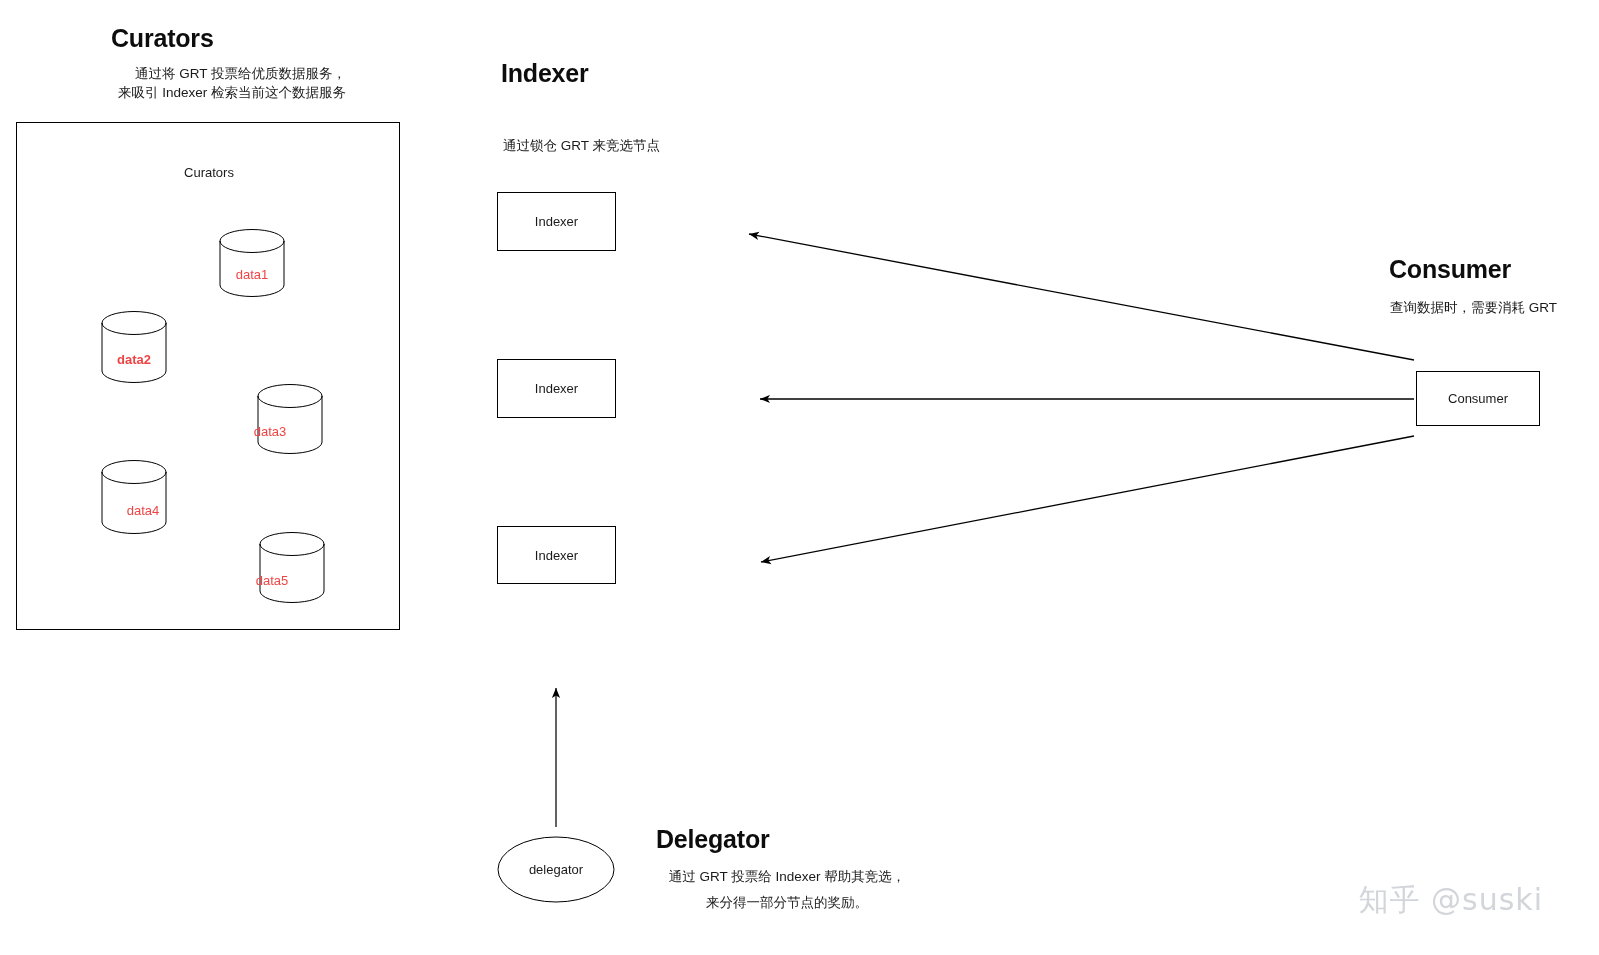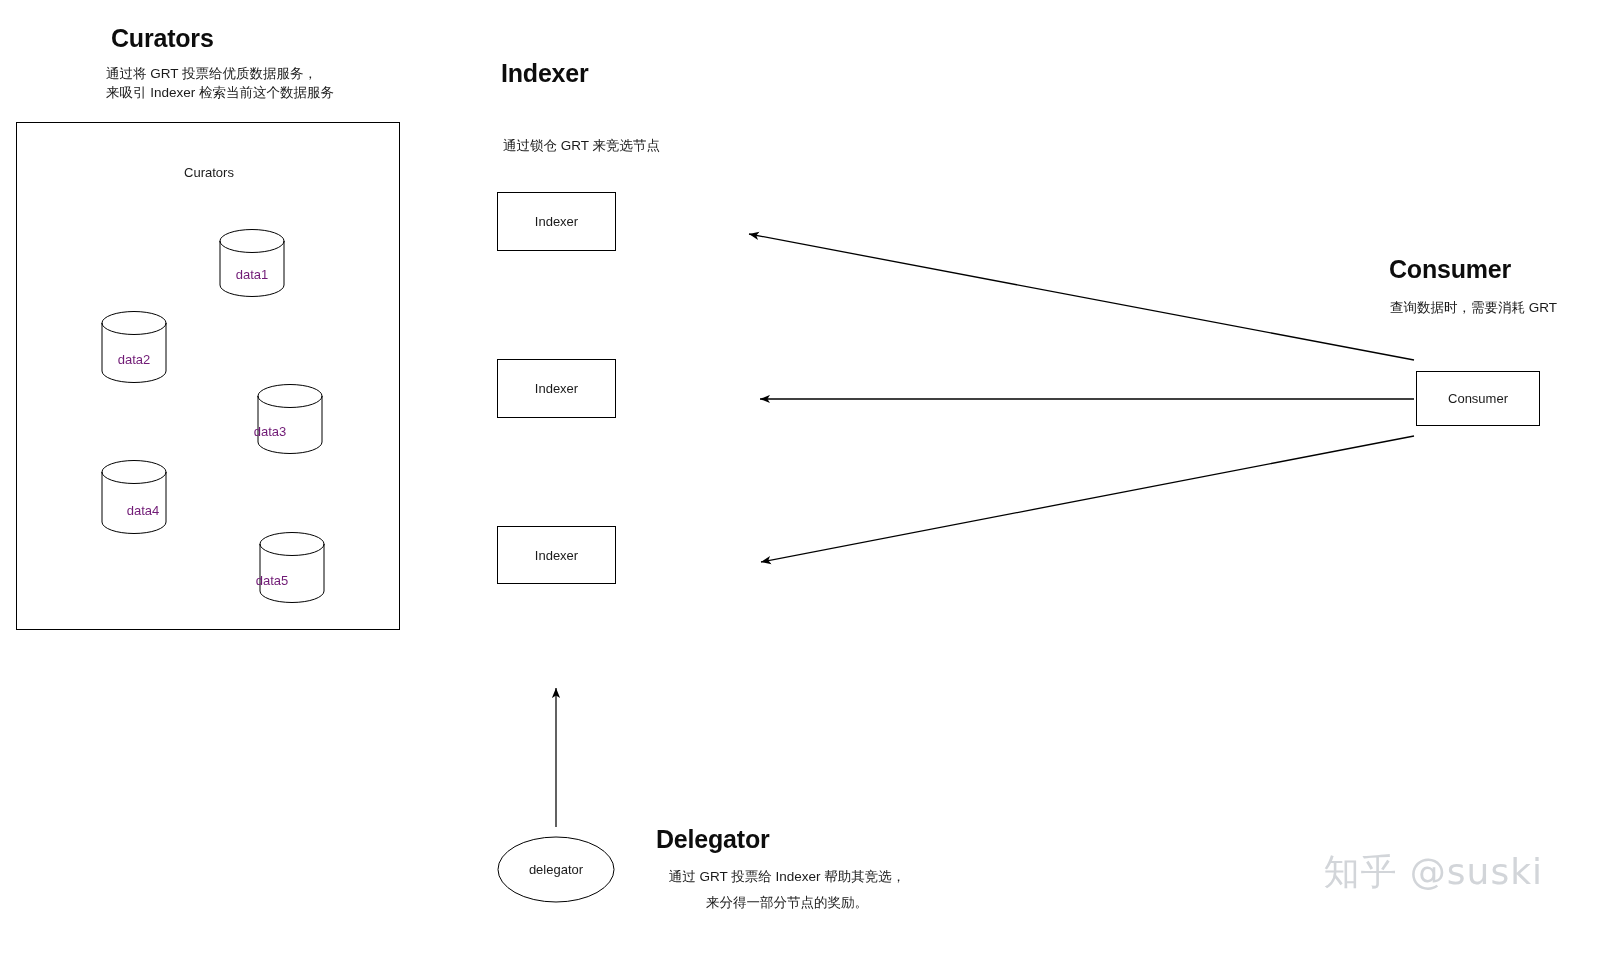--- a/index.html
+++ b/index.html
@@ -55,21 +55,21 @@
   }
 
   
   .cylinder { }
   .cylinder svg { display: block; overflow: visible; }
   .cyl-label {
     position: absolute;
     left: 0; width: 100%;
     text-align: center;
     font-size: 13px;
-    color: #701a75;
+    color: #ef4444;
     pointer-events: none;
   }
 
   
   .node-box {
     border: 1.4px solid #000000;
     box-sizing: border-box;
     background: #ffffff;
     display: flex;
     align-items: center;
@@ -94,36 +94,36 @@
 
   
   #arrows {
     left: 0; top: 0;
     width: 1599px; height: 955px;
     pointer-events: none;
   }
 
   
   #watermark {
-    right: 56px; bottom: 58px;
-    font-size: 36px;
+    right: 56px; bottom: 34px;
+    font-size: 30px;
     color: #d2d5d9;
     letter-spacing: 1px;
     white-space: nowrap;
     font-family: "DejaVu Sans", sans-serif;
   }
 </style>
 </head>
 <body>
 
 <div id="canvas">
 
   <div class="abs section-title" style="left:111px; top:25px;">Curators</div>
 
-  <div class="abs section-desc" style="left:106px; top:64px; width:230px;">通过将 GRT 投票给优质数据服务，
+  <div class="abs section-desc" style="left:116px; top:64px; width:230px;text-align:right;">通过将 GRT 投票给优质数据服务，
 来吸引 Indexer 检索当前这个数据服务</div>
 
   <div class="abs" id="curators-box">
     <div class="abs" id="curators-inner-label">Curators</div>
   </div>
 
   <div class="abs cylinder" style="left:219px; top:229px; width:66px; height:68px;">
     <svg width="66" height="68" viewBox="0 0 66 68">
       <ellipse cx="33" cy="12" rx="32" ry="11.5" fill="#ffffff" stroke="#000" stroke-width="1"></ellipse>
       <path d="M1,12 L1,56 A32,11.5 0 0 0 65,56 L65,12" fill="#ffffff" stroke="#000" stroke-width="1"></path>
@@ -131,21 +131,21 @@
     </svg>
     <div class="cyl-label" style="top:38px;">data1</div>
   </div>
 
   <div class="abs cylinder" style="left:101px; top:311px; width:66px; height:72px;">
     <svg width="66" height="72" viewBox="0 0 66 72">
       <ellipse cx="33" cy="12" rx="32" ry="11.5" fill="#ffffff" stroke="#000" stroke-width="1"></ellipse>
       <path d="M1,12 L1,60 A32,11.5 0 0 0 65,60 L65,12" fill="#ffffff" stroke="#000" stroke-width="1"></path>
       <path d="M1,12 A32,11.5 0 0 0 65,12" fill="none" stroke="#000" stroke-width="1"></path>
     </svg>
-    <div class="cyl-label" style="top:41px;">data2</div>
+    <div class="cyl-label" style="top:41px;font-weight:bold;">data2</div>
   </div>
 
   <div class="abs cylinder" style="left:219px; top:384px; width:64px; height:70px;padding-left:38px;">
     <svg width="66" height="70" viewBox="0 0 66 70">
       <ellipse cx="33" cy="12" rx="32" ry="11.5" fill="#ffffff" stroke="#000" stroke-width="1"></ellipse>
       <path d="M1,12 L1,58 A32,11.5 0 0 0 65,58 L65,12" fill="#ffffff" stroke="#000" stroke-width="1"></path>
       <path d="M1,12 A32,11.5 0 0 0 65,12" fill="none" stroke="#000" stroke-width="1"></path>
     </svg>
     <div class="cyl-label" style="top:40px;">data3</div>
   </div>

